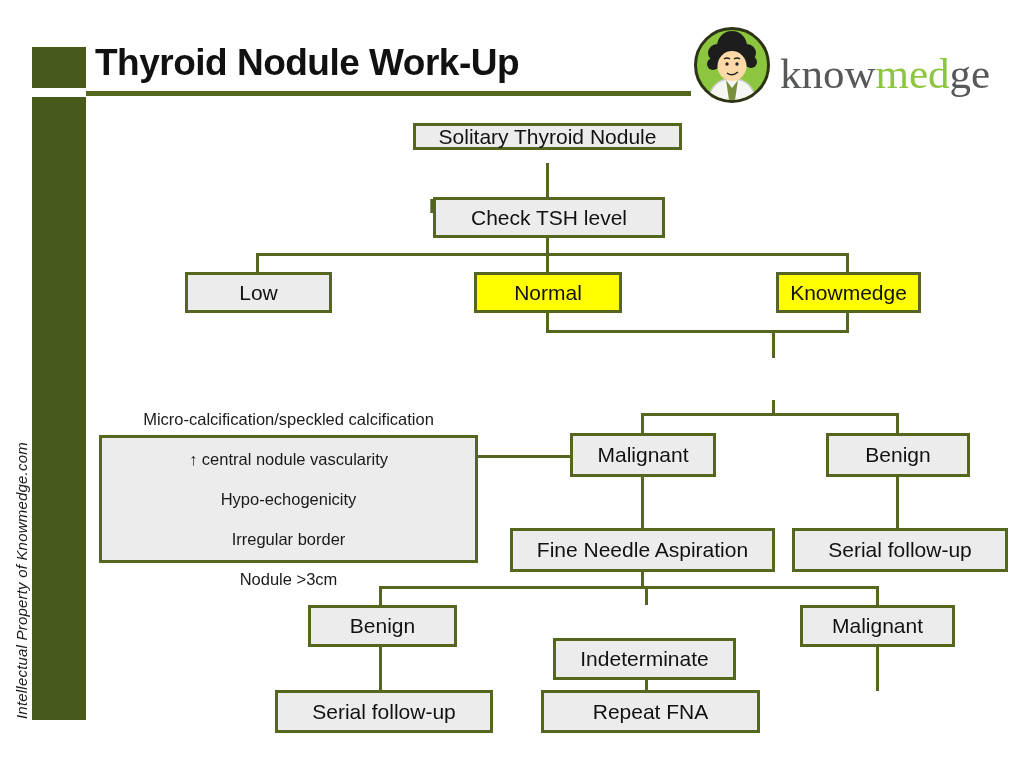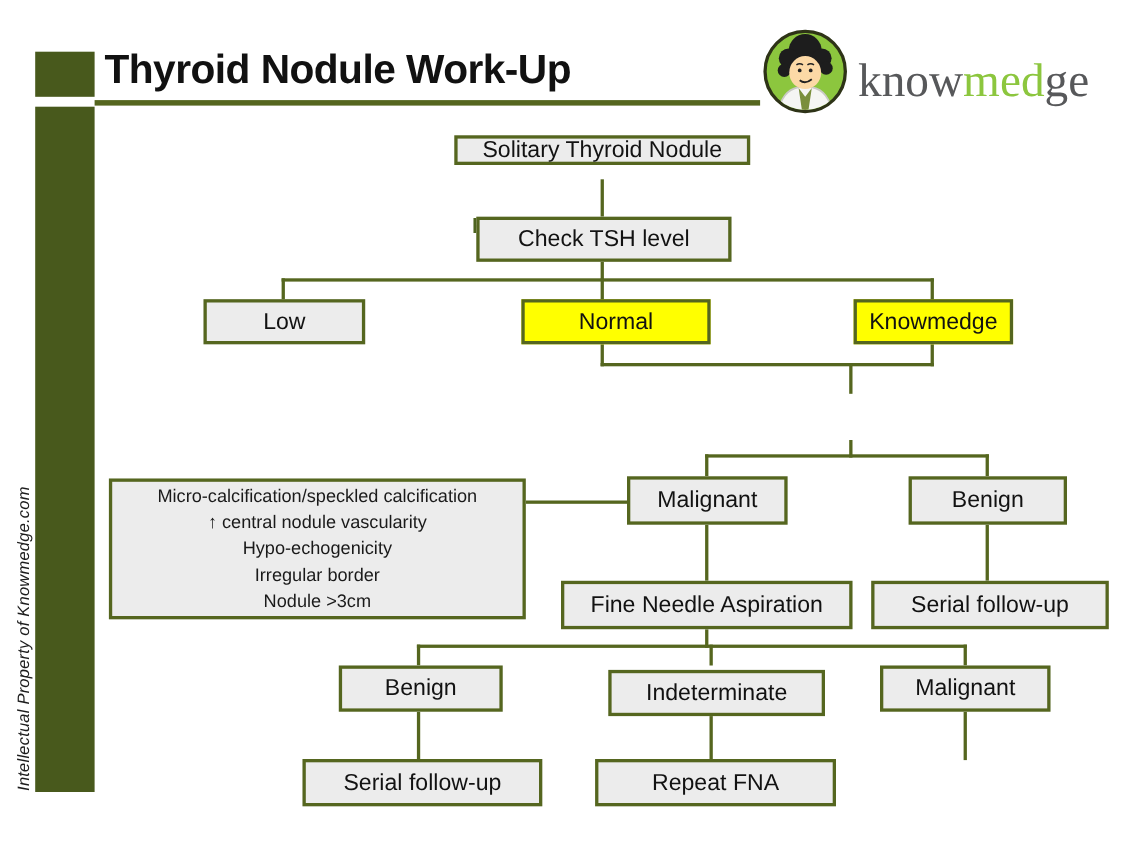--- a/index.html
+++ b/index.html
@@ -33,21 +33,21 @@
   
   .node{
     position:absolute;box-sizing:border-box;background:var(--boxfill);
     border:3px solid var(--line);display:flex;align-items:center;justify-content:center;
     font-size:21px;color:#121212;white-space:nowrap;
   }
   .node.yellow{background:#ffff00;}
   .criteria{
     position:absolute;box-sizing:border-box;background:var(--boxfill);
     border:3px solid var(--line);font-size:16.5px;color:#1a1a1a;text-align:center;
-    display:flex;flex-direction:column;justify-content:center;line-height:24px;
+    display:flex;flex-direction:column;justify-content:center;line-height:24px;gap:16px;
   }
   .first-step{
     position:absolute;left:429px;top:171px;font-size:20px;font-weight:bold;color:#4e6420;white-space:nowrap;margin-top:24px;
   }
   .vline,.hline{position:absolute;background:var(--line);}
   .vline{width:3px;}
   .hline{height:3px;}
 </style>
 </head>
 <body>
@@ -115,38 +115,38 @@
   <div class="vline" style="left:645px;top:647px;height:44px"></div>
   <div class="vline" style="left:876px;top:647px;height:44px"></div>
 
   <div class="node" style="left:413px;top:123px;width:269px;height:27px">Solitary Thyroid Nodule</div>
 
   <div class="first-step">First Step</div>
 
   <div class="node" style="left:433px;top:197px;width:232px;height:41px">Check TSH level</div>
 
   <div class="node" style="left:185px;top:272px;width:147px;height:41px">Low</div>
-  <div class="node yellow" style="left:474px;top:272px;width:172px;height:41px">Normal</div>
+  <div class="node yellow" style="left:474px;top:272px;width:148px;height:41px">Normal</div>
   <div class="node yellow" style="left:776px;top:272px;width:145px;height:41px">Knowmedge</div>
 
 
   <div class="node" style="left:570px;top:433px;width:146px;height:44px">Malignant</div>
   <div class="node" style="left:826px;top:433px;width:144px;height:44px">Benign</div>
 
   <div class="criteria" style="left:99px;top:435px;width:379px;height:128px">
     <div>Micro-calcification/speckled calcification</div>
     <div>↑ central nodule vascularity</div>
     <div>Hypo-echogenicity</div>
     <div>Irregular border</div>
     <div>Nodule &gt;3cm</div>
   </div>
 
   <div class="node" style="left:510px;top:528px;width:265px;height:44px">Fine Needle Aspiration</div>
   <div class="node" style="left:792px;top:528px;width:216px;height:44px">Serial follow-up</div>
 
   <div class="node" style="left:308px;top:605px;width:149px;height:42px">Benign</div>
-  <div class="node" style="left:553px;top:609px;width:197px;height:42px">Indeterminate</div>
+  <div class="node" style="left:553px;top:638px;width:183px;height:42px">Indeterminate</div>
   <div class="node" style="left:800px;top:605px;width:155px;height:42px">Malignant</div>
 
   <div class="node" style="left:275px;top:690px;width:218px;height:43px">Serial follow-up</div>
   <div class="node" style="left:541px;top:690px;width:219px;height:43px">Repeat FNA</div>
 
 </div>
 
 </body></html>

